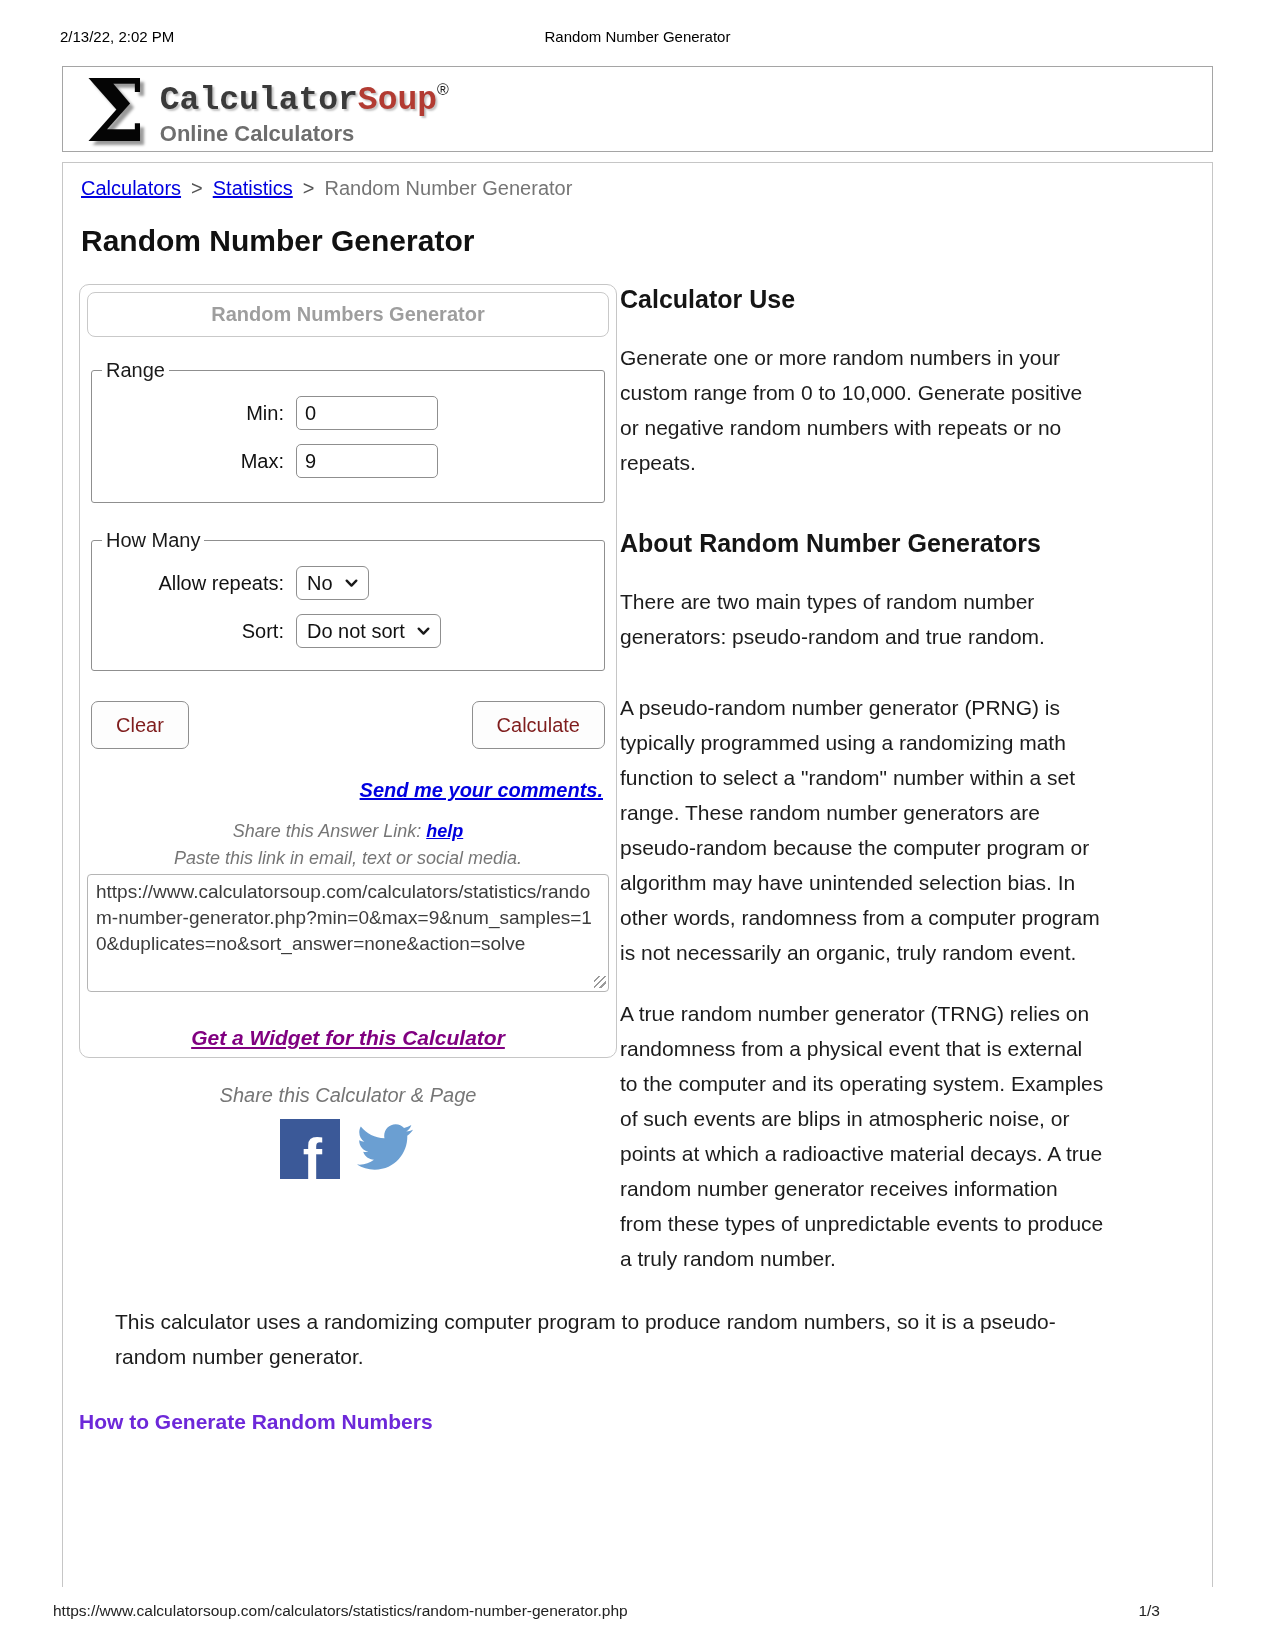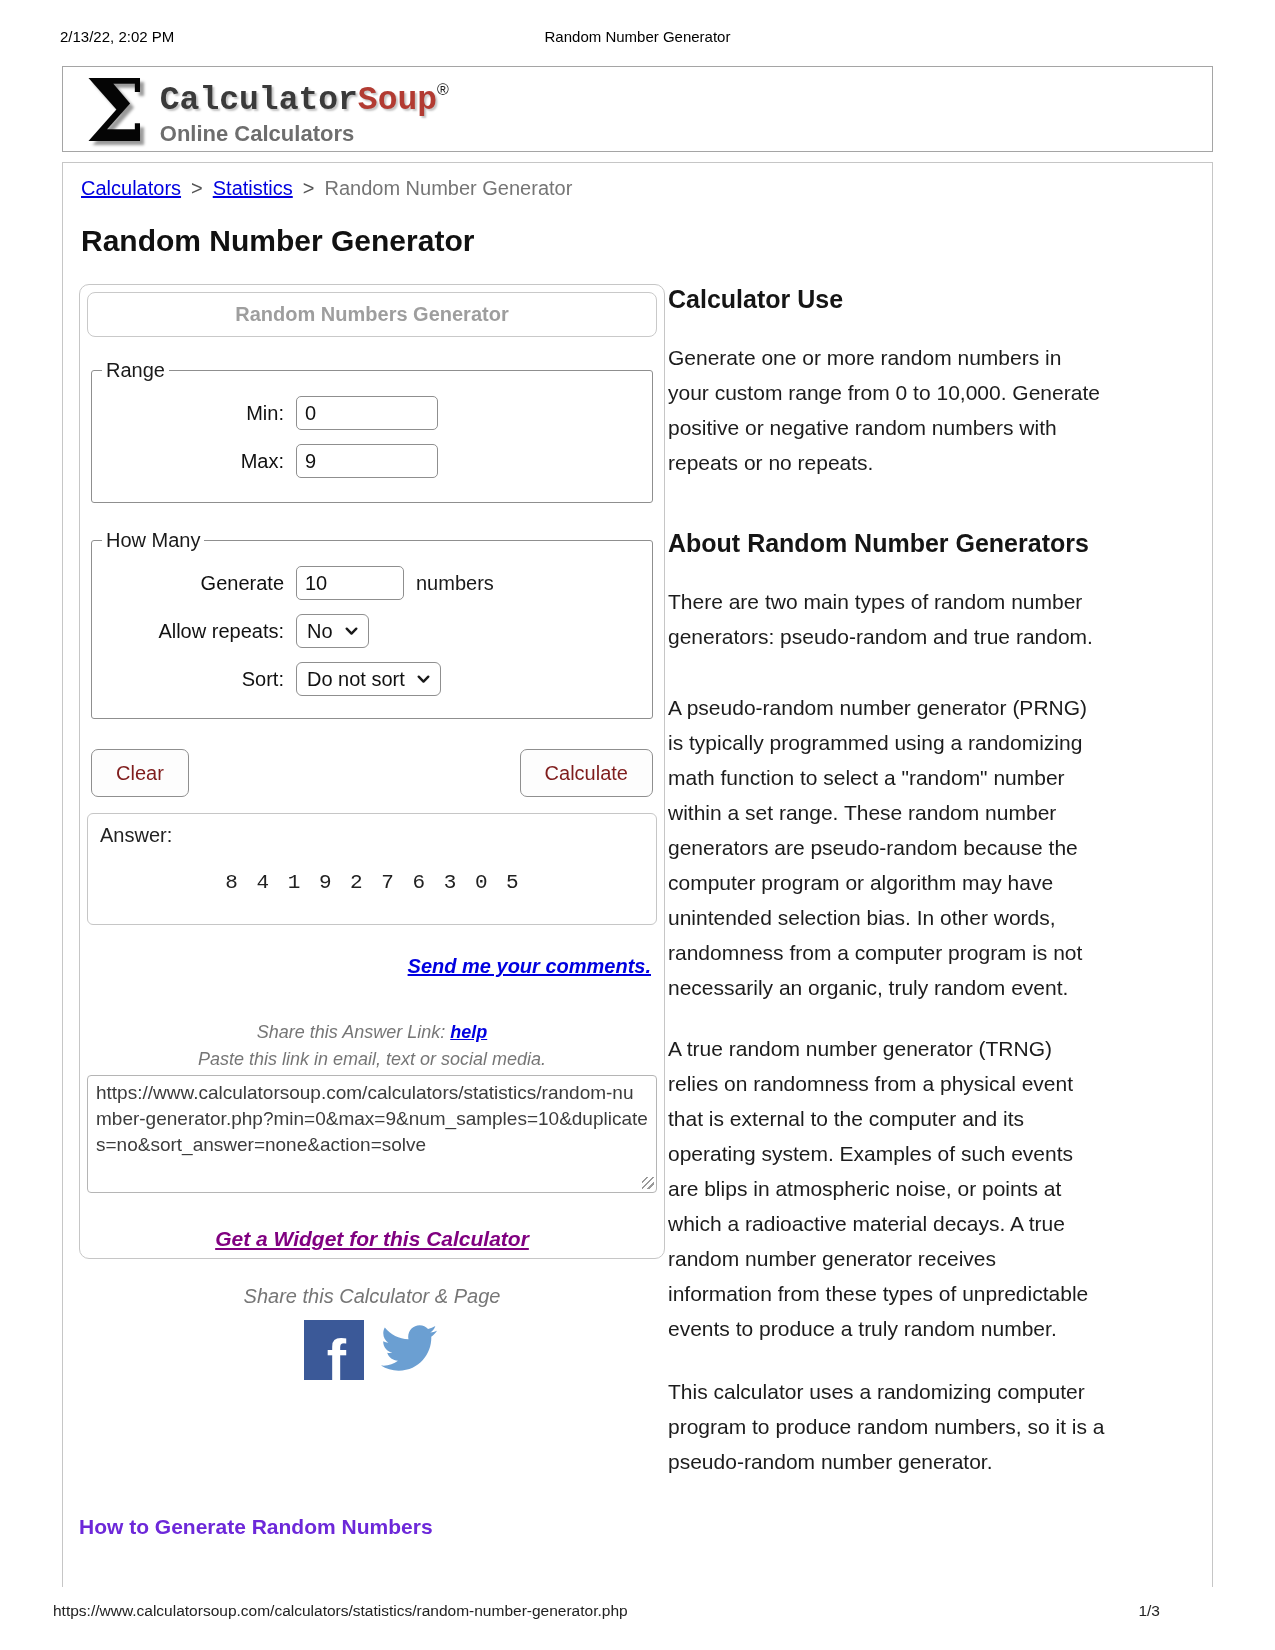--- a/index.html
+++ b/index.html
@@ -35,21 +35,21 @@
 
   .breadcrumb{margin:4px 0 0 2px;font-size:20px;color:#757575;}
   .breadcrumb a{color:#0000e0;text-decoration:underline;}
   .crumb-sep{color:#555;margin:0 10px;}
 
   h1.page-title{margin:24px 0 0 2px;font-size:30px;line-height:34px;color:#111;font-weight:bold;}
 
   .columns{margin-top:26px;}
 
   
-  .left-col{float:left;width:586px;margin:0 3px 80px 0;}
+  .left-col{float:left;width:538px;margin:0 3px 80px 0;}
   .calc-panel{box-sizing:border-box;border:1px solid #c6c6c6;border-radius:10px;padding:7px;background:#fff;}
   .panel-title-box{box-sizing:border-box;height:45px;border:1px solid #c9c9c9;border-radius:8px;
                    display:flex;align-items:center;justify-content:center;
                    font-size:20px;font-weight:bold;color:#9e9e9e;}
   fieldset{border:1px solid #8f8f8f;border-radius:3px;margin:0 4px;padding:6px 10px 24px 10px;}
   fieldset.f-range{margin-top:22px;}
   fieldset.f-howmany{margin-top:26px;padding-bottom:22px;}
   legend{font-size:20px;color:#1a1a1a;padding:0 4px;}
   .form-row{display:flex;align-items:center;margin-top:14px;}
   .form-row:first-of-type{margin-top:8px;}
@@ -69,21 +69,21 @@
 
   .answer-box{box-sizing:border-box;margin-top:16px;height:112px;border:1px solid #c6c6c6;border-radius:6px;
               padding:10px 12px;}
   .answer-label{font-size:20px;color:#222;}
   .answer-values{margin-top:24px;text-align:center;font-family:"Liberation Mono",monospace;
                  font-size:21px;color:#222;word-spacing:6px;}
 
   .comments-row{margin:30px 6px 0 0;text-align:right;}
   .comments-row a{color:#0000e0;font-size:20px;font-style:italic;font-weight:bold;text-decoration:underline;}
 
-  .share-answer{margin-top:44px;text-align:center;font-size:18px;font-style:italic;color:#767676;}
+  .share-answer{margin-top:19px;text-align:center;font-size:18px;font-style:italic;color:#767676;}
   .share-answer a{color:#0000e0;font-weight:bold;text-decoration:underline;}
   .paste-hint{margin-top:6px;text-align:center;font-size:18px;font-style:italic;color:#767676;}
   .url-area{box-sizing:border-box;display:block;width:100%;height:118px;margin-top:5px;resize:none;
             border:1px solid #b5b5b5;border-radius:4px;padding:4px 8px;
             font-family:"Liberation Sans",sans-serif;font-size:19px;line-height:26px;color:#3c3c3c;
             word-break:break-all;overflow:hidden;position:relative;}
   .ta-wrap{position:relative;}
   .resize-grip{position:absolute;right:3px;bottom:4px;width:12px;height:12px;
                background:repeating-linear-gradient(135deg,transparent 0 3px,#9a9a9a 3px 4.5px);}
 
@@ -153,25 +153,20 @@
             </div>
             <div class="form-row">
               <span class="f-label">Max:</span>
               <input class="text-input w-range" type="text" value="9" style="">
             </div>
           </fieldset>
 
           <fieldset class="f-howmany">
             <legend>How Many</legend>
             <div class="form-row">
-              <span class="f-label">Generate</span>
-              <input class="text-input w-gen" type="text" value="10" style="">
-              <span class="suffix">numbers</span>
-            </div>
-            <div class="form-row">
               <span class="f-label">Allow repeats:</span>
               <span class="selectbox">
                 <span>No</span>
                 <svg width="13" height="9" viewBox="0 0 13 9">
                     <path d="M1.7 1.7 L6.5 6.6 L11.3 1.7" fill="none" stroke="#1a1a1a" stroke-width="2.4" stroke-linecap="round" stroke-linejoin="round"></path>
                   </svg>
               </span>
             </div>
             <div class="form-row">
               <span class="f-label">Sort:</span>
@@ -182,24 +177,20 @@
                   </svg>
               </span>
             </div>
           </fieldset>
 
           <div class="btn-row">
             <button class="btn">Clear</button>
             <button class="btn">Calculate</button>
           </div>
 
-          <div class="answer-box">
-            <div class="answer-label">Answer:</div>
-            <div class="answer-values">8 4 1 9 2 7 6 3 0 5</div>
-          </div>
 
           <div class="comments-row">
             <a href="#">Send me your comments.</a>
           </div>
 
           <div class="share-answer"><span>Share this Answer Link: </span><a href="#">help</a></div>
           <div class="paste-hint">Paste this link in email, text or social media.</div>
 
           <div class="ta-wrap">
             <textarea class="url-area" style="">https://www.calculatorsoup.com/calculators/statistics/random-number-generator.php?min=0&amp;max=9&amp;num_samples=10&amp;duplicates=no&amp;sort_answer=none&amp;action=solve</textarea>

